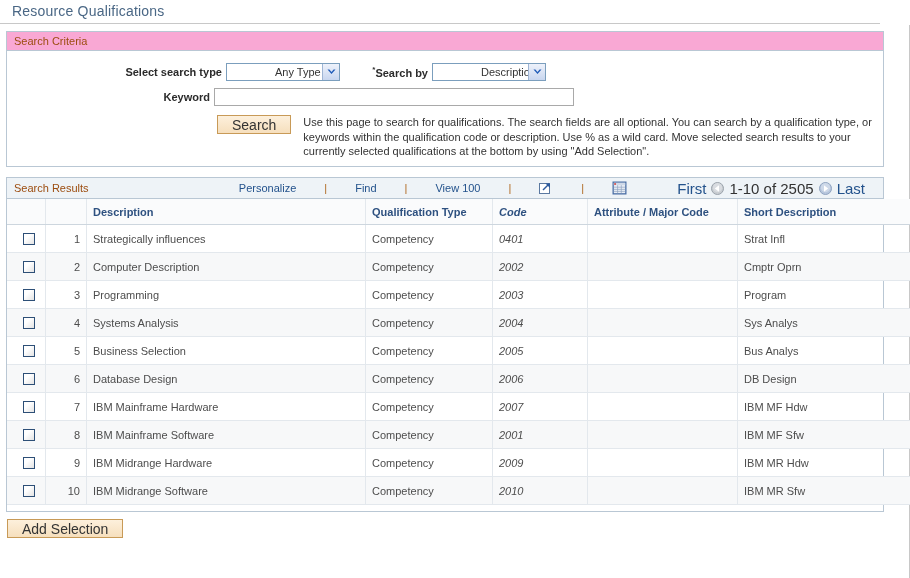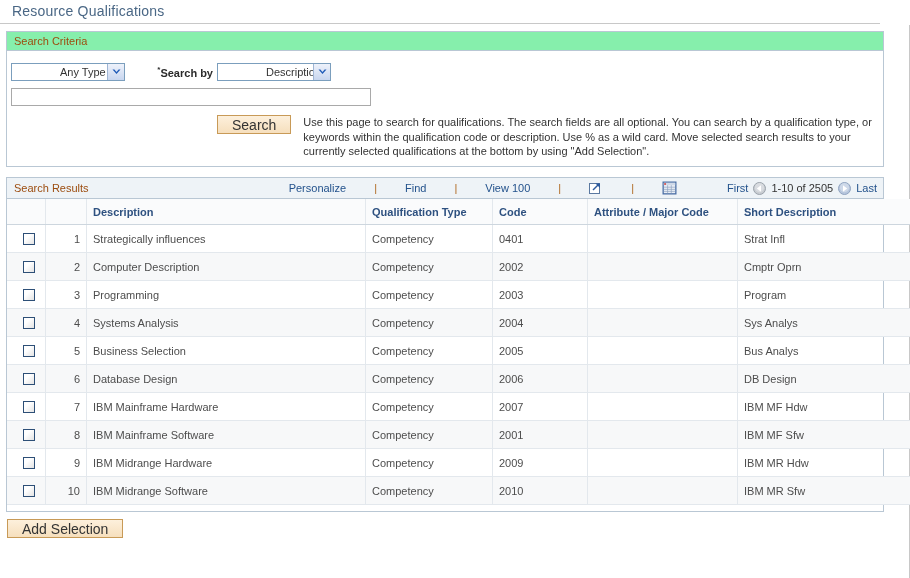--- a/index.html
+++ b/index.html
@@ -48,21 +48,21 @@
   }
 
   
   .groupbox {
     margin: 6px 25px 0 6px;
     border: 1px solid #b9c7d4;
     background: #ffffff;
     box-sizing: border-box;
   }
   .groupbox-header {
-    background: #86efac;
+    background: #f9a8d4;
     border-bottom: 1px solid #b9c7d4;
     height: 18px;
     line-height: 18px;
     padding-left: 7px;
     color: #9c4d10;
     font-size: 11px;
   }
 
   
   #search-criteria {
@@ -173,21 +173,21 @@
     margin-top: 10px;
     height: 335px;
   }
   .results-header {
     background: #eef3f7;
     border-bottom: 1px solid #b9c7d4;
     height: 20px;
     display: flex;
     align-items: center;
     padding-left: 7px;
-    padding-right: 6px;
+    padding-right: 18px;
   }
   .results-title {
     color: #9c4d10;
     font-size: 11px;
   }
   .toolbar {
     margin-left: auto;
     display: flex;
     align-items: center;
     font-size: 11px;
@@ -207,21 +207,21 @@
     display: inline-flex;
     align-items: center;
     justify-content: center;
     cursor: pointer;
     vertical-align: middle;
   }
   .pager {
     margin-left: 26px;
     display: flex;
     align-items: center;
-    font-size: 11px;
+    font-size: 15px;
     color: #333;
     gap: 5px;
     text-align: center;
   }
   .pager a { color: #23528c; text-decoration: none; cursor: pointer; }
   .pager .count { color: #333333; }
 
   
   table.grid {
     width: 100%;
@@ -250,21 +250,21 @@
     vertical-align: middle;
     white-space: nowrap;
     overflow: hidden;
     text-overflow: ellipsis;
   }
   table.grid tr.alt td { background: #f7f8f9; }
   .col-chk  { width: 32px;  text-align: center; }
   .col-num  { width: 28px;  text-align: right; padding-right: 6px !important; }
   .col-desc { width: 272px; }
   .col-type { width: 120px; }
-  .col-code { width: 88px; }
+  .col-code { width: 88px; font-style: italic; }
   .col-attr { width: 143px; }
   .col-short{ width: 180px; border-right: none !important; }
 
   td.col-chk, th.col-chk { border-right: 1px solid #e3e8ed; }
   td.col-num, th.col-num { border-right: 1px solid #e3e8ed; }
 
   .ps-checkbox {
     width: 12px;
     height: 12px;
     border: 1px solid #2d4f77;
@@ -300,20 +300,21 @@
   <div class="outer">
 
     <div class="groupbox" id="search-criteria">
       <div class="groupbox-header">
         <span>Search Criteria</span>
       </div>
 
       <div class="criteria-body">
 
         <div class="field-row">
+          <span class="lbl lbl-search-type">Select search type</span>
           <span class="select-wrap sel-type">
             <select class="ps-select">
               <option>Any Type</option>
             </select>
             <span class="select-arrow">
               <svg width="9" height="6" viewBox="0 0 9 6">
                   <path d="M0.5 0.5 L4.5 5 L8.5 0.5 L6.6 0.5 L4.5 2.9 L2.4 0.5 Z" fill="#1f5bb8"></path>
                 </svg>
             </span>
           </span>
@@ -325,20 +326,21 @@
             </select>
             <span class="select-arrow">
               <svg width="9" height="6" viewBox="0 0 9 6">
                   <path d="M0.5 0.5 L4.5 5 L8.5 0.5 L6.6 0.5 L4.5 2.9 L2.4 0.5 Z" fill="#1f5bb8"></path>
                 </svg>
             </span>
           </span>
         </div>
 
         <div class="field-row">
+          <span class="lbl lbl-keyword">Keyword</span>
           <input class="ps-text" type="text" value="" style="">
         </div>
 
         <div class="search-row">
           <button class="ps-button">Search</button>
           <div class="help-text">Use this page to search for qualifications. The search fields are all optional. You can search by a qualification type, or keywords within the qualification code or description. Use % as a wild card. Move selected search results to your currently selected qualifications at the bottom by using "Add Selection".</div>
         </div>
 
       </div>
     </div>

